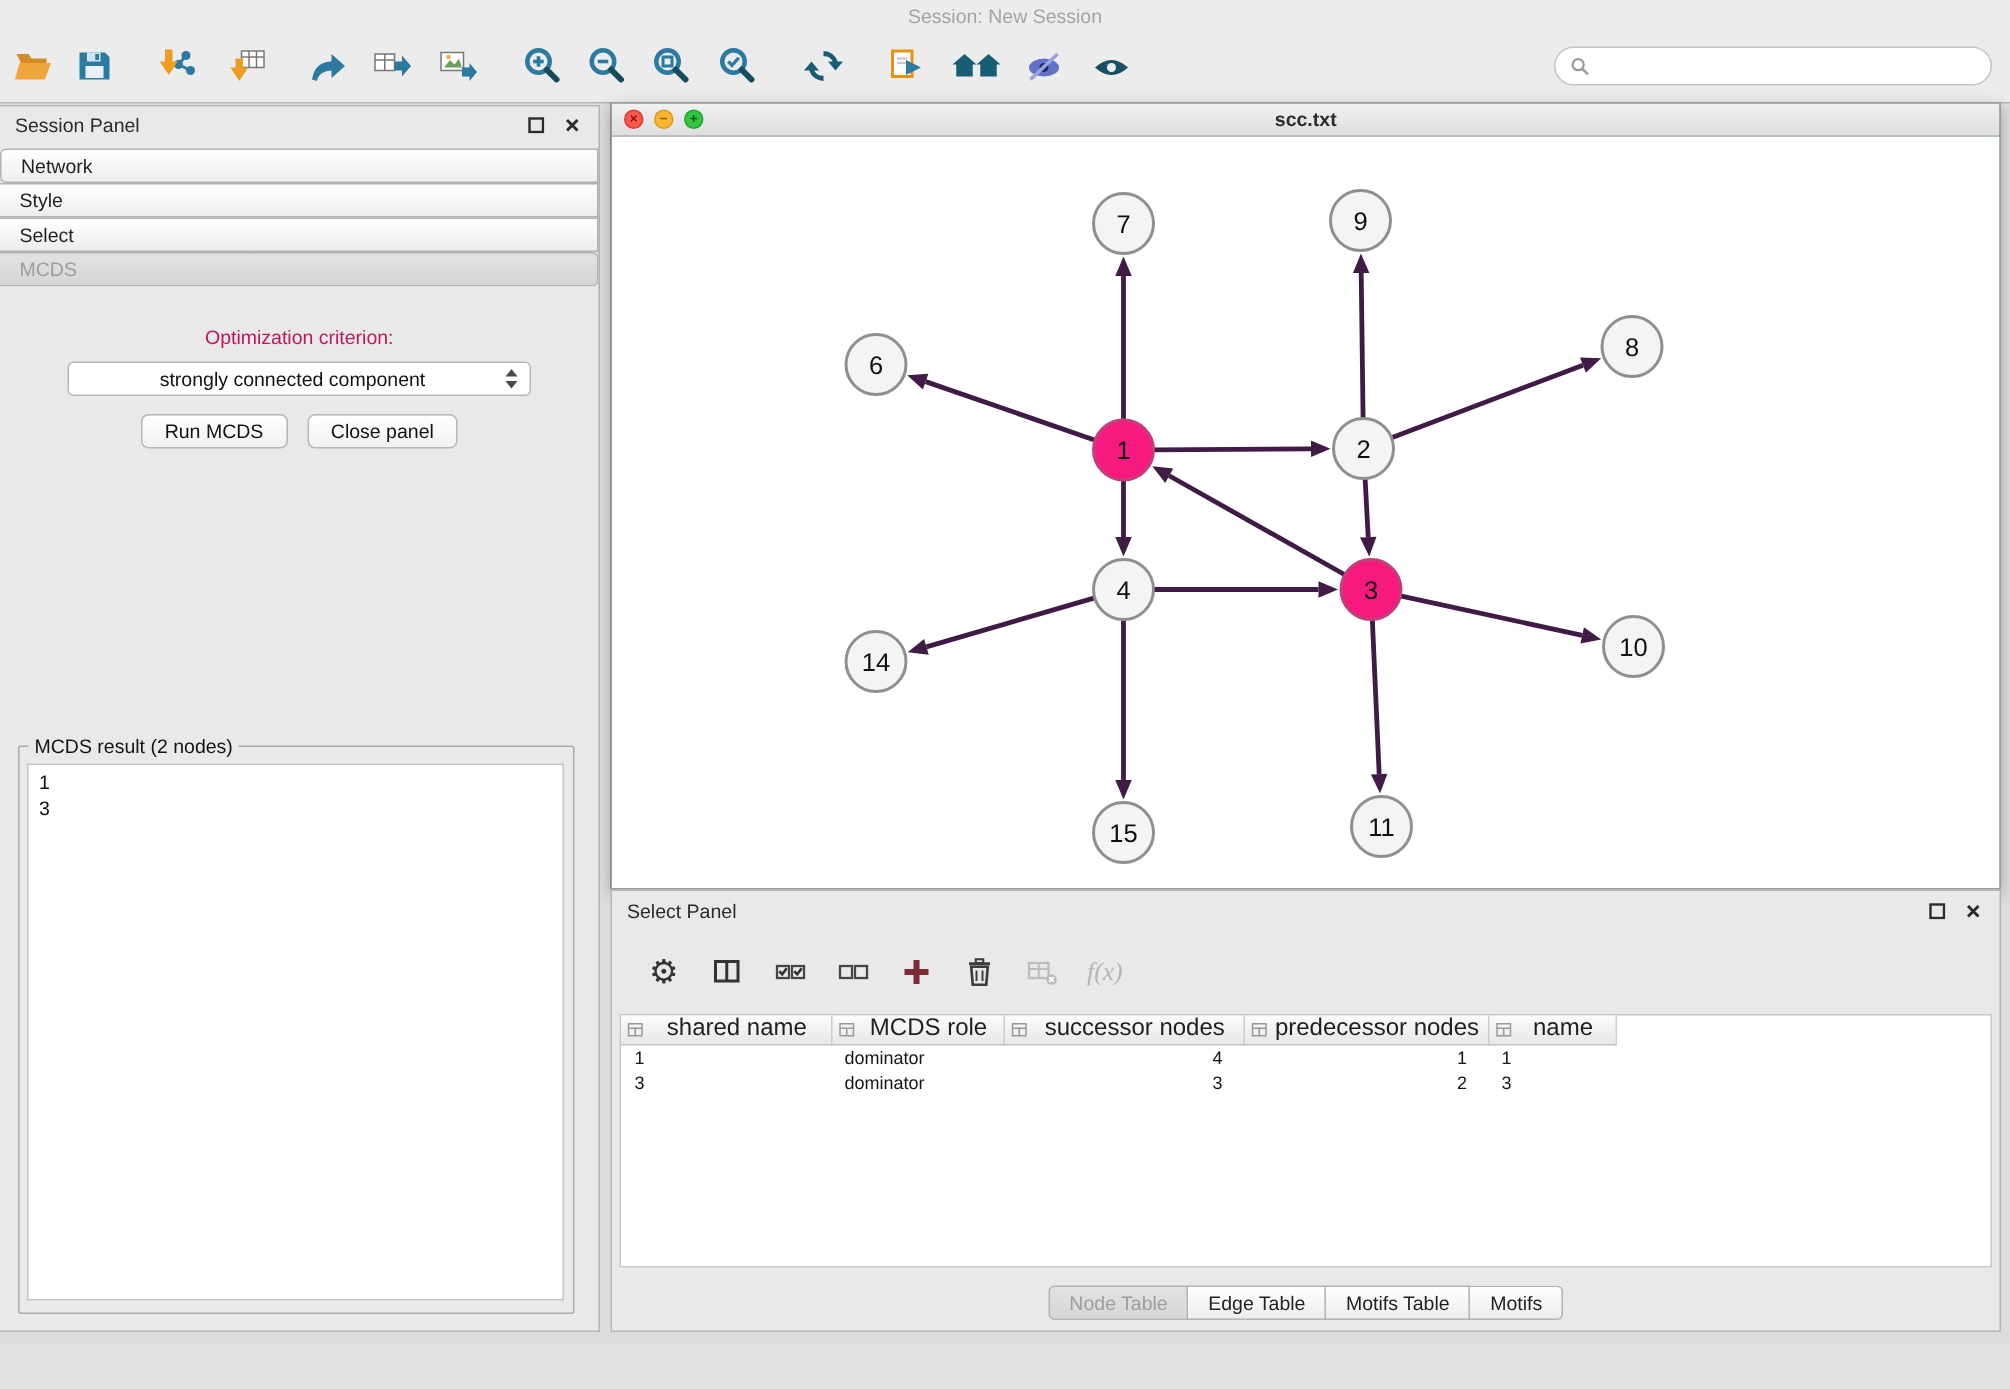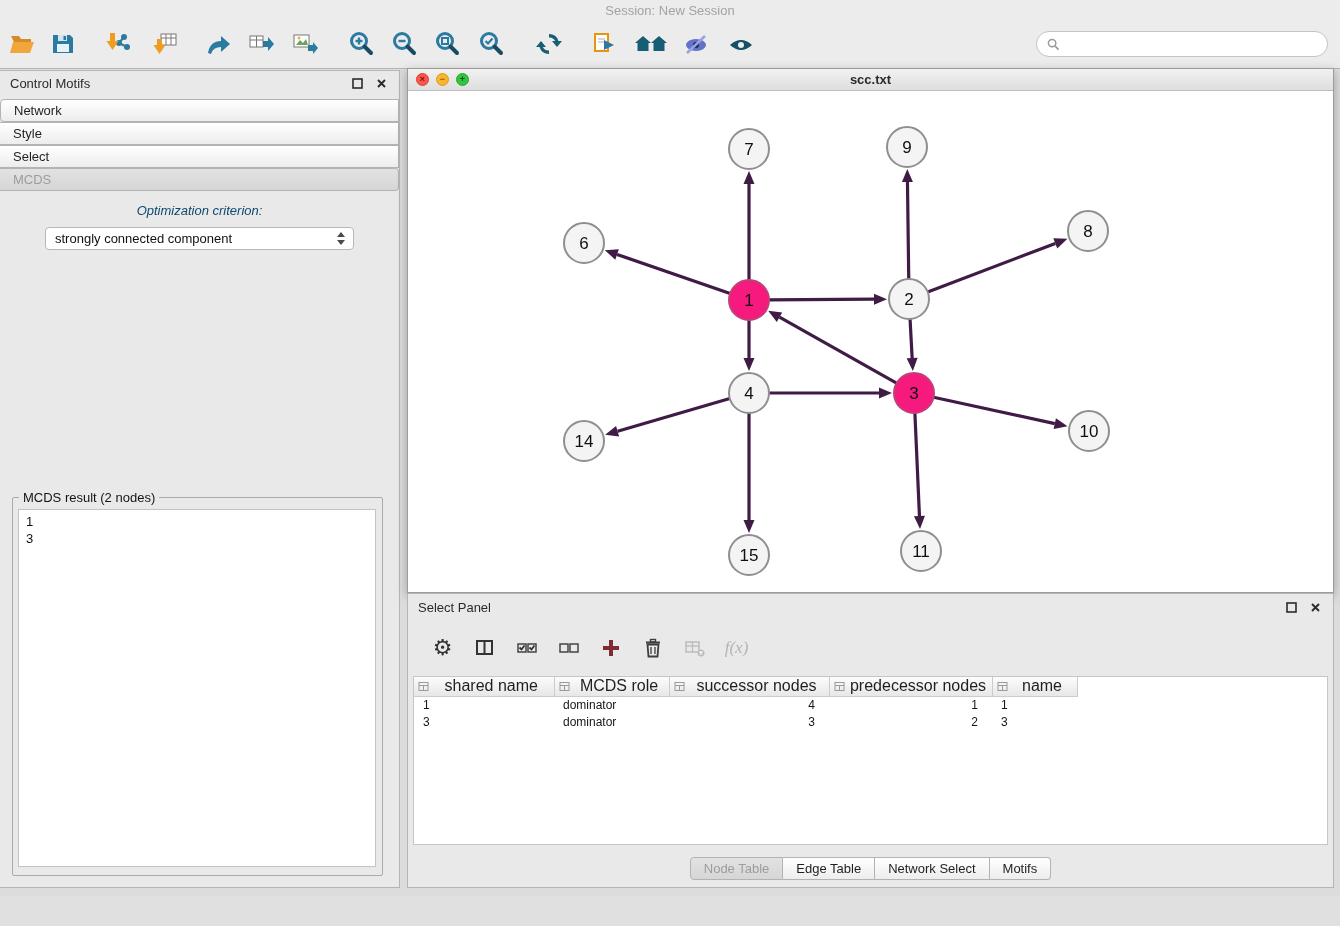--- a/index.html
+++ b/index.html
@@ -50,28 +50,28 @@
   .cp-tab, .tp-tab {
     font-size:13px; padding:3px 13px;
     background:linear-gradient(#ffffff,#ededed);
     border:1px solid #b3b3b3; border-left:none; color:#1f1f1f;
     cursor:default; white-space:nowrap;
   }
   .cp-tab:first-child, .tp-tab:first-child { border-left:1px solid #b3b3b3; border-radius:4px 0 0 4px; }
   .cp-tab:last-child, .tp-tab:last-child { border-radius:0 4px 4px 0; }
   .cp-tab.active, .tp-tab.active { background:linear-gradient(#e2e2e2,#d6d6d6); color:#9d9d9d; }
 
-  .opt-label { text-align:center; font-size:13px; color:#0c4a6e; margin-top:12px;font-style:italic; }
+  .opt-label { text-align:center; font-size:13px; color:#be185d; margin-top:26px; }
   .dropdown {
     margin:9px 45px 0 45px; height:23px; background:#fff;
     border:1px solid #b7b7b7; border-radius:4px;
     display:flex; align-items:center; padding:0 6px 0 9px;
     font-size:13px; color:#111;
   }
-  .dropdown .dd-label { flex:1; }
+  .dropdown .dd-label { flex:1;text-align:center; }
   .dd-arrows { display:flex; flex-direction:column; align-items:center; gap:3px; width:12px; }
   .dd-arrows .up { width:0; height:0; border-left:4px solid transparent; border-right:4px solid transparent; border-bottom:5px solid #4a4a4a; }
   .dd-arrows .down { width:0; height:0; border-left:4px solid transparent; border-right:4px solid transparent; border-top:5px solid #4a4a4a; }
 
   .btn-row { display:flex; justify-content:center; gap:13px; margin-top:12px; }
   .mac-btn {
     font-size:13px; color:#111; font-family:inherit;
     background:linear-gradient(#ffffff,#f2f2f2);
     border:1px solid #b7b7b7; border-radius:5px;
     padding:3px 15px; cursor:default;
@@ -287,21 +287,21 @@
           <line x1="8.5" y1="8.5" x2="12.5" y2="12.5" stroke="#9a9a9a" stroke-width="1.8"></line>
         </svg>
       <input type="text" value="" style="">
     </div>
   </div>
 
   <div class="desktop">
 
     <div class="control-panel">
       <div class="panel-header">
-        <span>Control Motifs</span>
+        <span>Session Panel</span>
         <span class="spacer"></span>
         <span class="ph-icon">
           <svg width="11" height="11" viewBox="0 0 11 11">
               <rect x="1" y="1" width="9" height="9" fill="none" stroke="#2b2b2b" stroke-width="1.6"></rect>
             </svg>
         </span>
         <span class="ph-icon">
           <svg width="11" height="11" viewBox="0 0 11 11">
               <path d="M2 2l7 7M9 2l-7 7" stroke="#2b2b2b" stroke-width="1.9"></path>
             </svg>
@@ -317,20 +317,24 @@
       <div class="opt-label">Optimization criterion:</div>
 
       <div class="dropdown">
         <span class="dd-label">strongly connected component</span>
         <span class="dd-arrows">
             <span class="up"></span>
             <span class="down"></span>
           </span>
       </div>
 
+      <div class="btn-row">
+        <button class="mac-btn">Run MCDS</button>
+        <button class="mac-btn">Close panel</button>
+      </div>
 
       <div class="result-box">
         <span class="result-legend">MCDS result (2 nodes)</span>
         <div class="result-area">
             <div>1</div>
             <div>3</div>
           </div>
       </div>
     </div>
 
@@ -538,21 +542,21 @@
                 <td style="text-align: right;">2</td>
                 <td style="text-align: left;">3</td>
               </tr>
             </tbody>
         </table>
       </div>
 
       <div class="tp-tabs">
           <div class="tp-tab active">Node Table</div>
           <div class="tp-tab">Edge Table</div>
-          <div class="tp-tab">Network Select</div>
+          <div class="tp-tab">Motifs Table</div>
           <div class="tp-tab">Motifs</div>
         </div>
     </div>
 
   </div>
 
 
 </div>
 
 </body></html>

